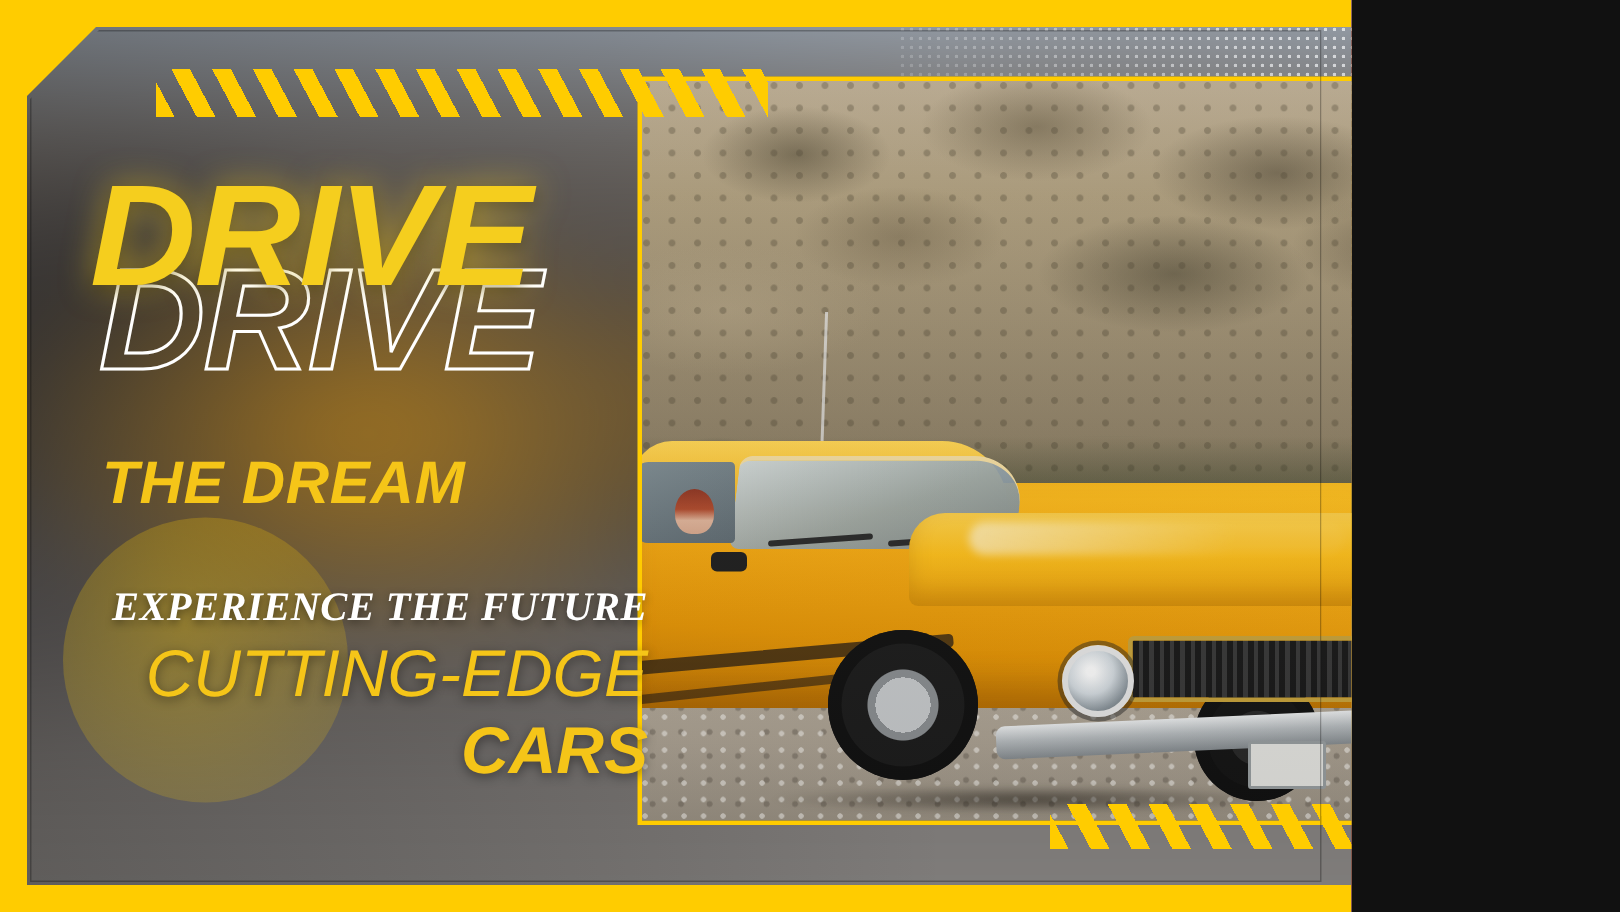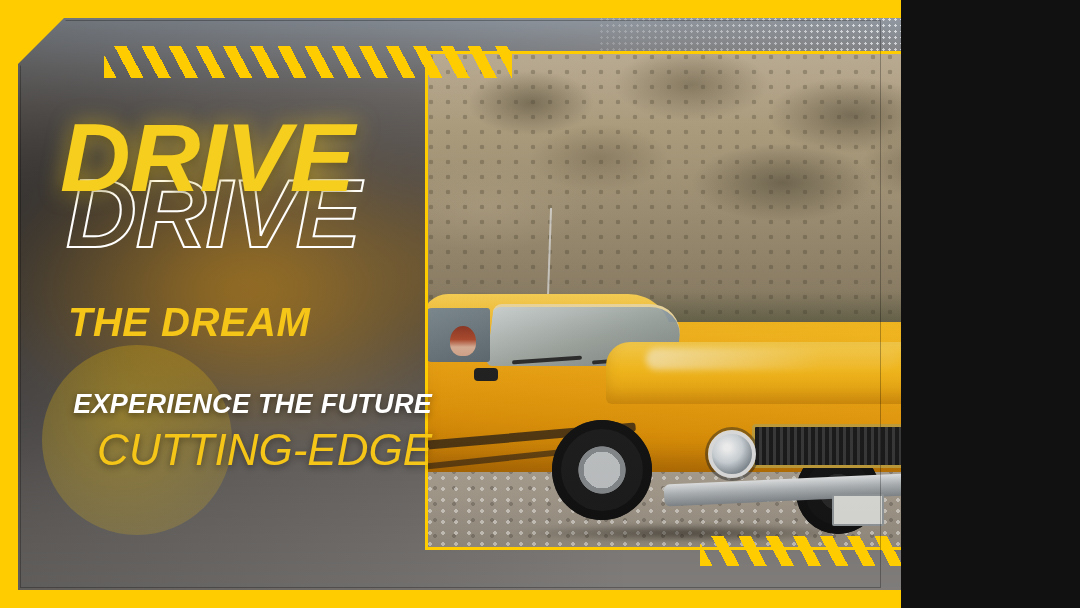--- a/index.html
+++ b/index.html
@@ -334,20 +334,21 @@
   
   .subcopy{
     position:absolute; left:60px; top:390px; width:372px;
     text-align:right;
   }
   .exp-line{
     font-size:27px; font-weight:bold; font-style:italic;
     color:#ffffff; letter-spacing:.3px; line-height:1.08;
     text-shadow:0 2px 6px rgba(0,0,0,.45);
     white-space:nowrap;
+    font-family:Liberation Serif, serif;
   }
   .cut-line{
     margin-top:9px;
     font-size:44px; font-weight:normal; font-style:italic;
     color:#F5C518; letter-spacing:0px; line-height:1.02;
     text-shadow:0 2px 7px rgba(0,0,0,.42);
     white-space:nowrap;
   }
   .cars-line{
     margin-top:6px;
@@ -414,18 +415,19 @@
     <div class="drive-wrap">
       <div class="drive-outline">DRIVE</div>
       <div class="drive-solid">DRIVE</div>
     </div>
     <div class="the-dream">THE DREAM</div>
   </div>
 
   <div class="subcopy">
     <div class="exp-line">EXPERIENCE THE FUTURE</div>
     <div class="cut-line">CUTTING-EDGE</div>
+    <div class="cars-line">CARS</div>
   </div>
 
   <div class="inner-hairline"></div>
   <div class="outer-frame"></div>
 
 </div>
 
 </body></html>

